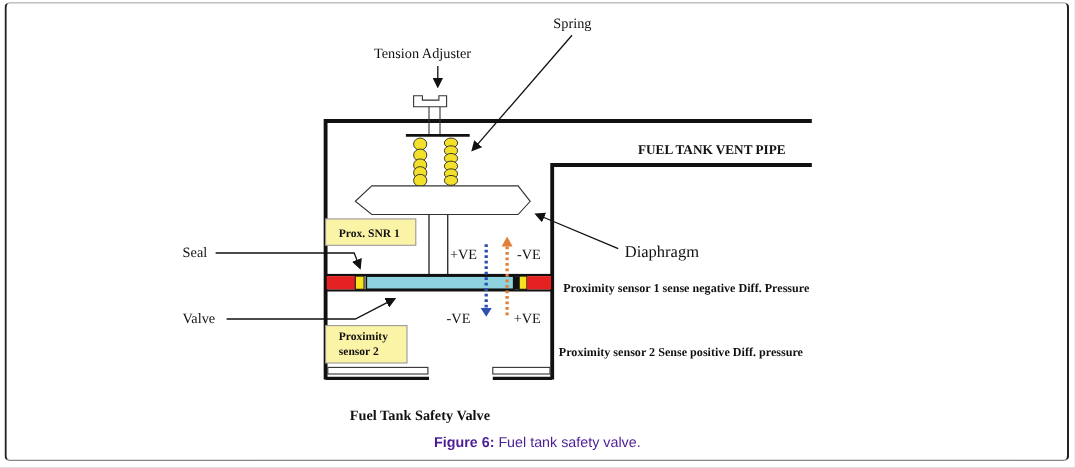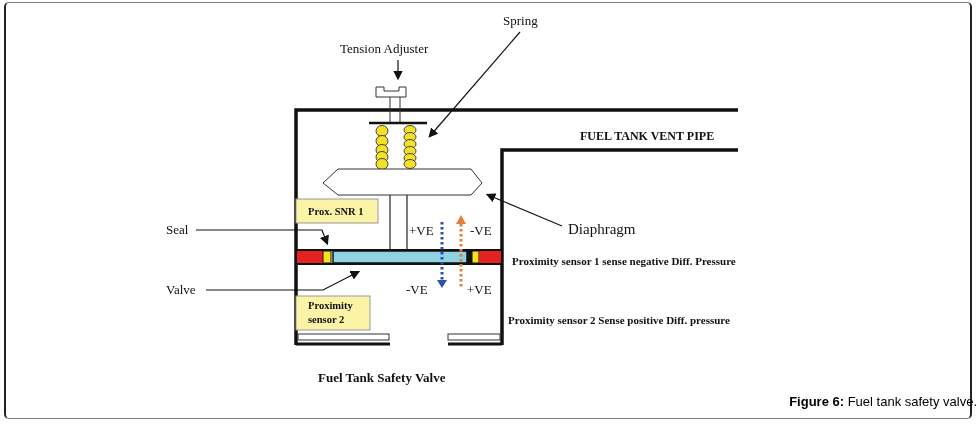--- a/index.html
+++ b/index.html
@@ -5,22 +5,22 @@
     html, body { margin: 0; padding: 0; background: #ffffff; }
     body { width: 977px; height: 425px; position: relative; overflow: hidden; }
     .frame {
       position: absolute; left: 4px; top: 2px; width: 968px; height: 417px;
       border: 1px solid #7a7a7a; border-left: 2px solid #222; border-right: 2px solid #222;
       border-radius: 5px; box-sizing: border-box;
     }
     svg { position: absolute; left: 0; top: 0; }
     .serif { font-family: "Liberation Serif", "DejaVu Serif", serif; fill: #111; }
     .caption {
-      position: absolute; left: 0; width: 977px; top: 394px; text-align: right;
-      font-family: "Liberation Sans", "DejaVu Sans", sans-serif; font-size: 13px; color: #000000;
+      position: absolute; left: 0; width: 977px; top: 394px; text-align: center;
+      font-family: "Liberation Sans", "DejaVu Sans", sans-serif; font-size: 13px; color: #4c1d95;
     }
     .caption b { font-weight: bold; }
   </style>
 </head>
 <body>
 
 <div class="frame"></div>
 
 <svg width="977" height="425" viewBox="0 0 977 425">
   <defs>

